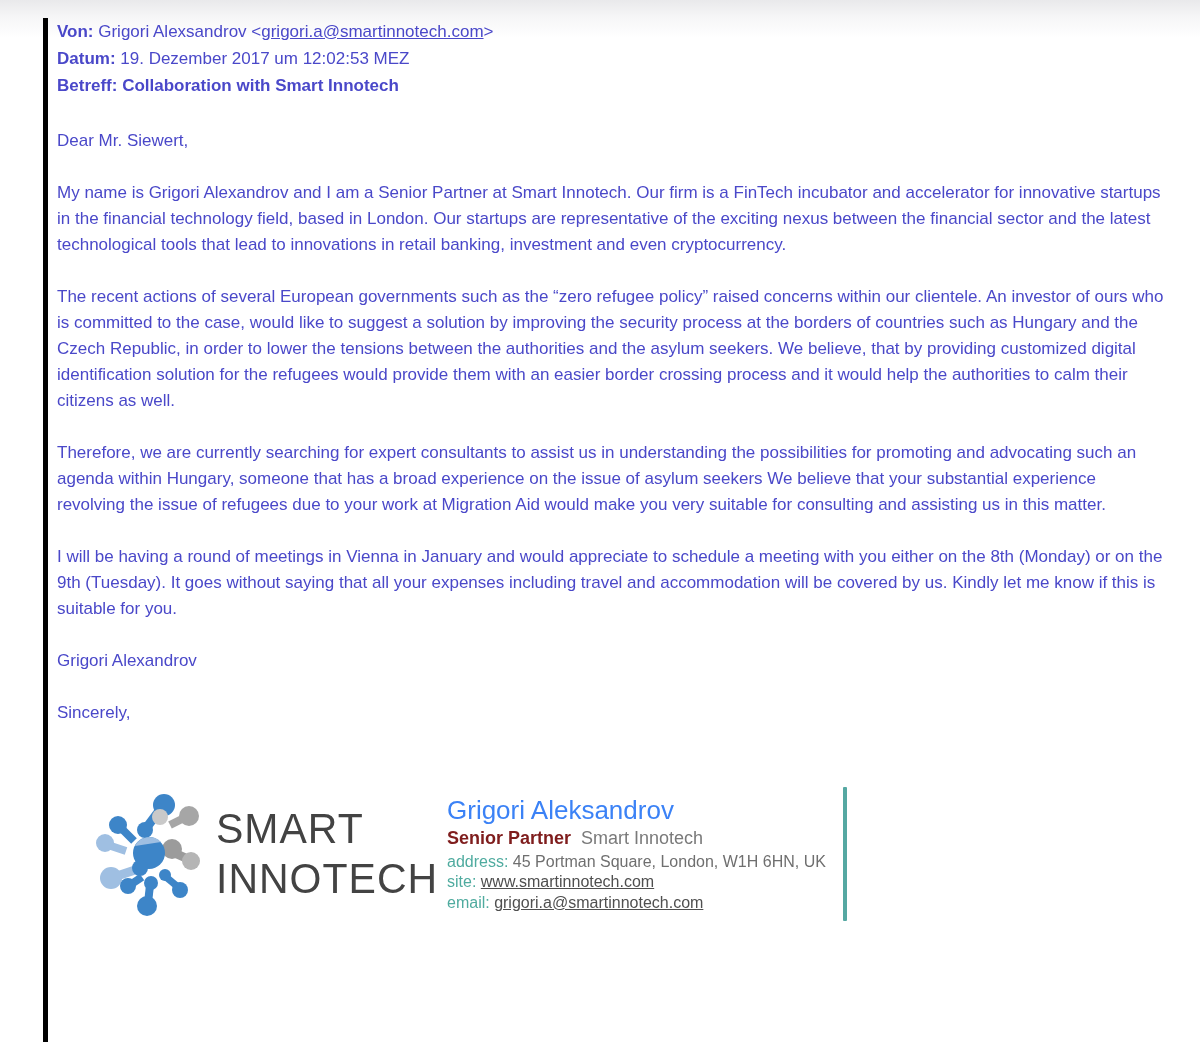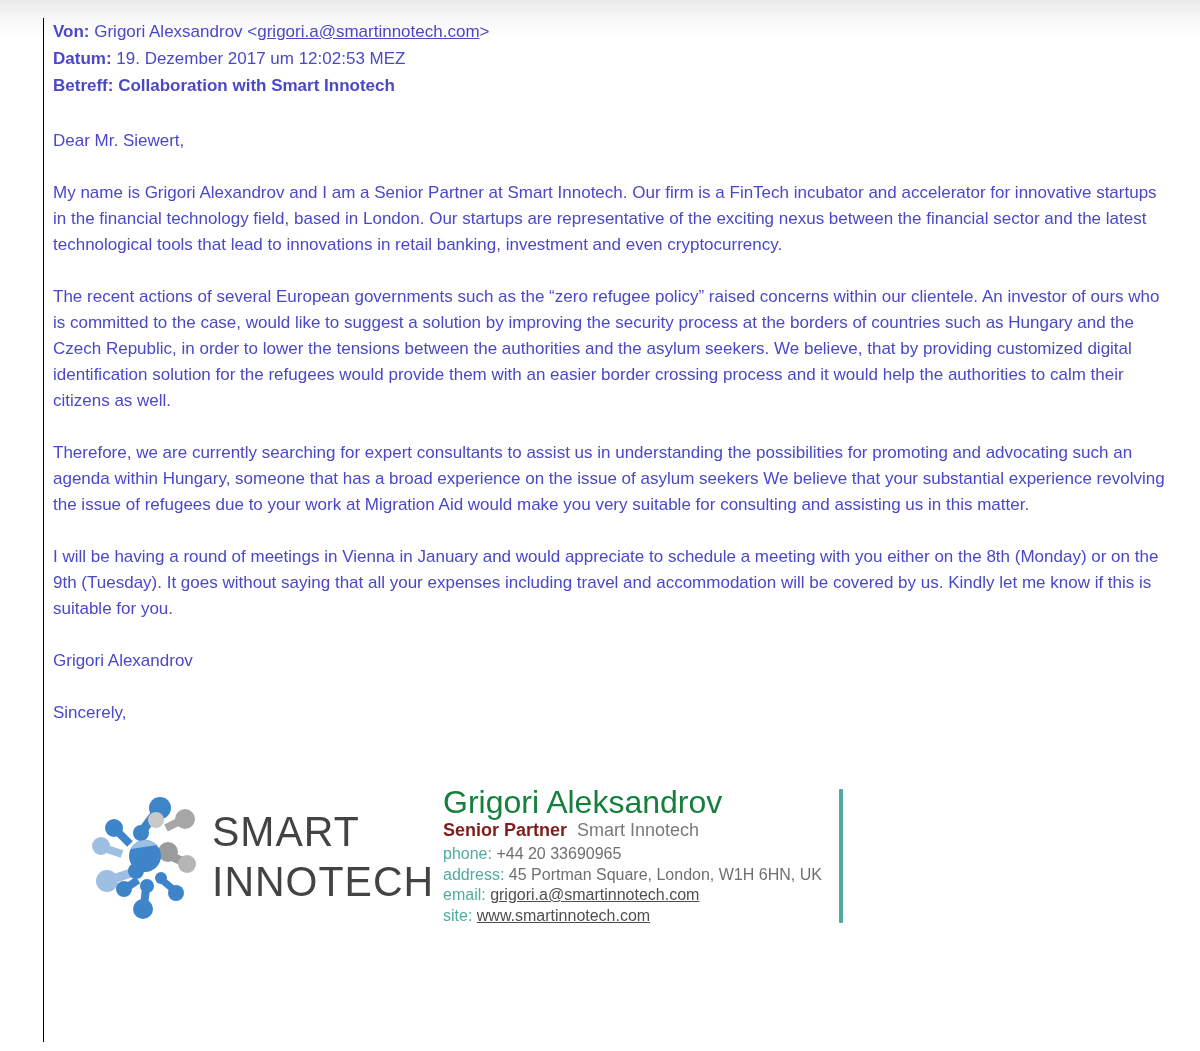--- a/index.html
+++ b/index.html
@@ -16,21 +16,21 @@
   }
   .top-shadow {
     position: absolute; top: 0; left: 0; right: 0; height: 38px;
     background: linear-gradient(to bottom, #e9e9eb 0%, #f6f6f7 45%, #ffffff 100%);
     pointer-events: none;
   }
   .email-quote {
     position: absolute;
     top: 18px; left: 43px; right: 22px;
     height: 1024px;
-    border-left: 1px solid #000000;
+    border-left: 5px solid #000000;
     padding-left: 9px;
     color: #4a48c9;
     font-size: 17px;
     line-height: 26px;
   }
   .hdr { line-height: 27px; }
   .hdr .lbl { font-weight: bold; }
   .hdr a, .body-link {
     color: #4a48c9;
     text-decoration: underline;
@@ -61,22 +61,22 @@
     font-weight: 400;
     transform: scaleY(1.04);
   }
   .sig-details {
     margin-left: 22px;
     width: 382px;
     padding-top: 2px;
     color: #757575;
   }
   .sig-name {
-    font-size: 32px;
-    color: #15803d;
+    font-size: 26px;
+    color: #3b82f6;
     line-height: 30px;
   }
   .sig-titleline { font-size: 18px; line-height: 27px; color: #7a7a7a; }
   .sig-title { font-weight: bold; color: #7f1d1d; }
   .sig-company { margin-left: 10px; }
   .sig-line { font-size: 16px; line-height: 20.5px; color: #6f6f6f; }
   .sig-lbl { color: #4fab9f; }
   .sig-link { color: #4f4f4f; text-decoration: underline; cursor: pointer; }
   .teal-bar {
     margin-left: 14px;
@@ -168,30 +168,27 @@
           <div>INNOTECH</div>
         </div>
       </div>
 
       <div class="sig-details">
         <div class="sig-name">Grigori Aleksandrov</div>
         <div class="sig-titleline">
           <span class="sig-title">Senior Partner</span><span class="sig-company">Smart Innotech</span>
         </div>
         <div class="sig-line">
-          <span class="sig-lbl">phone:</span><span> +44 20 33690965</span>
-        </div>
-        <div class="sig-line">
           <span class="sig-lbl">address:</span><span> 45 Portman Square, London, W1H 6HN, UK</span>
         </div>
         <div class="sig-line">
-          <span class="sig-lbl">email:</span><span>&nbsp;</span><a class="sig-link">grigori.a@smartinnotech.com</a>
+          <span class="sig-lbl">site:</span><span>&nbsp;</span><a class="sig-link">www.smartinnotech.com</a>
         </div>
         <div class="sig-line">
-          <span class="sig-lbl">site:</span><span>&nbsp;</span><a class="sig-link">www.smartinnotech.com</a>
+          <span class="sig-lbl">email:</span><span>&nbsp;</span><a class="sig-link">grigori.a@smartinnotech.com</a>
         </div>
       </div>
 
       <div class="teal-bar"></div>
     </div>
 
   </blockquote>
 </div>
 
 </body></html>

